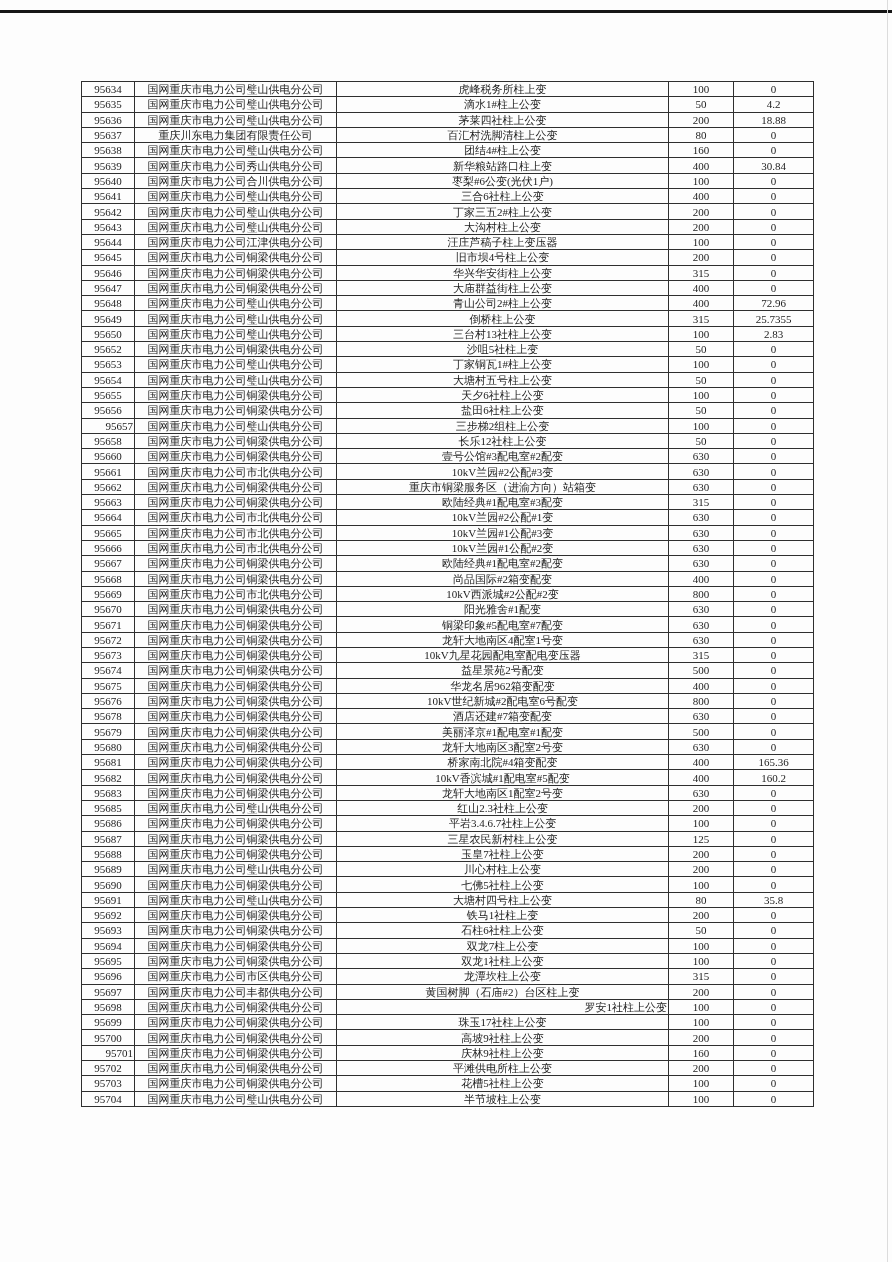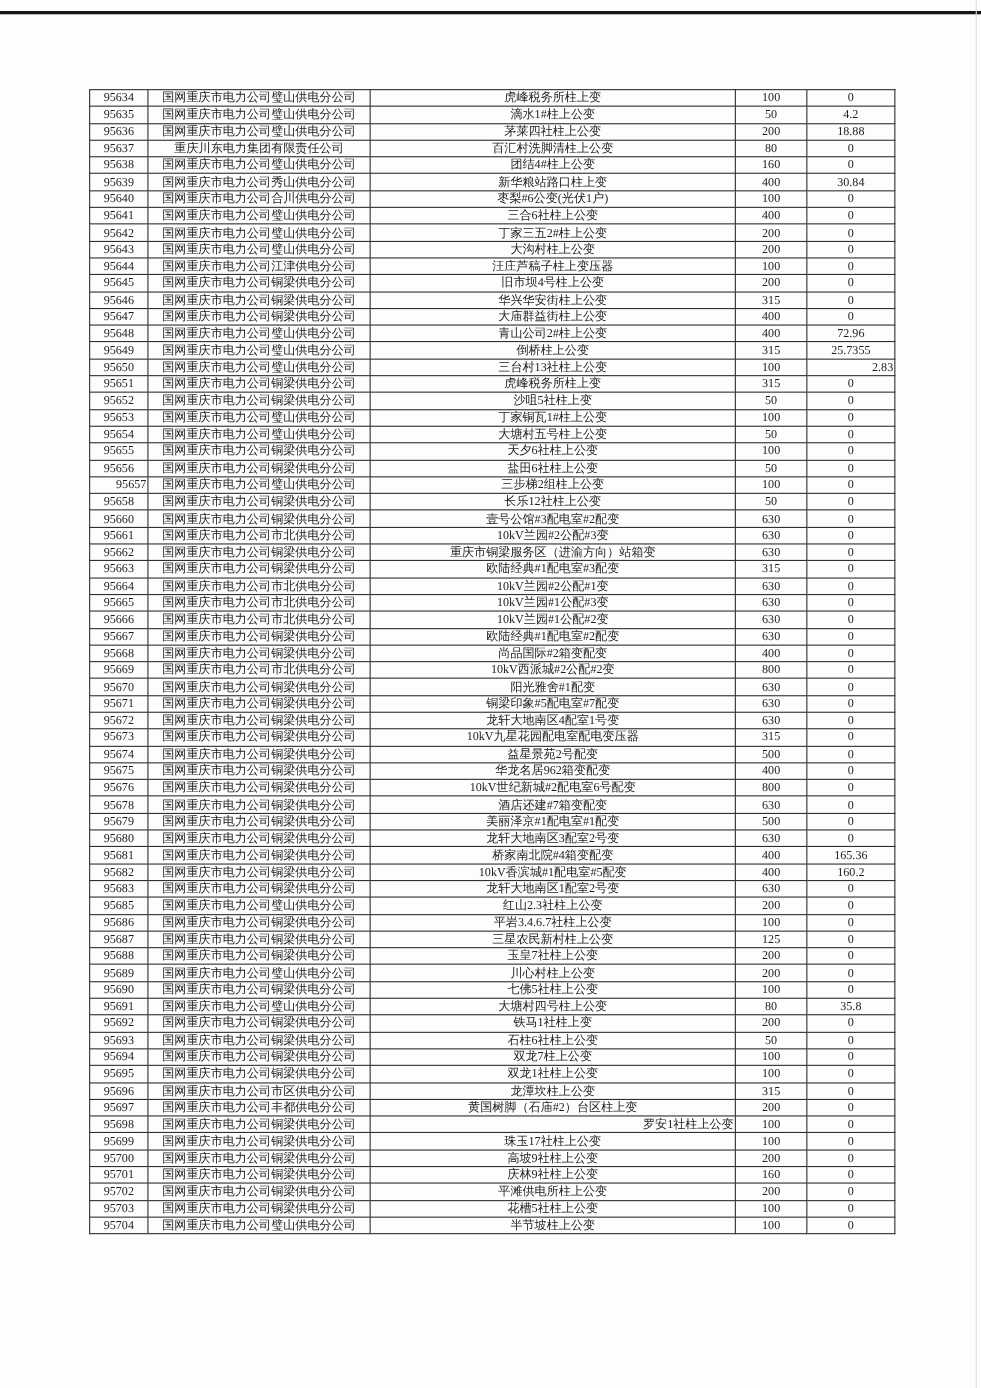--- a/index.html
+++ b/index.html
@@ -182,28 +182,21 @@
           <td style="border-color: rgb(47, 47, 47); color: rgb(28, 28, 28);">国网重庆市电力公司璧山供电分公司</td>
           <td style="border-color: rgb(47, 47, 47); color: rgb(28, 28, 28);">倒桥柱上公变</td>
           <td style="border-color: rgb(47, 47, 47); color: rgb(28, 28, 28);">315</td>
           <td style="border-color: rgb(47, 47, 47); color: rgb(28, 28, 28);">25.7355</td>
         </tr>
         <tr>
           <td style="border-color: rgb(47, 47, 47); color: rgb(28, 28, 28);">95650</td>
           <td style="border-color: rgb(47, 47, 47); color: rgb(28, 28, 28);">国网重庆市电力公司璧山供电分公司</td>
           <td style="border-color: rgb(47, 47, 47); color: rgb(28, 28, 28);">三台村13社柱上公变</td>
           <td style="border-color: rgb(47, 47, 47); color: rgb(28, 28, 28);">100</td>
-          <td style="border-color: rgb(47, 47, 47); color: rgb(28, 28, 28); text-align: right;">2.83</td>
-        </tr>
-        <tr>
-          <td style="border-color: rgb(47, 47, 47); color: rgb(28, 28, 28);">95651</td>
-          <td style="border-color: rgb(47, 47, 47); color: rgb(28, 28, 28);">国网重庆市电力公司铜梁供电分公司</td>
-          <td style="border-color: rgb(47, 47, 47); color: rgb(28, 28, 28);">虎峰税务所柱上变</td>
-          <td style="border-color: rgb(47, 47, 47); color: rgb(28, 28, 28);">315</td>
-          <td style="border-color: rgb(47, 47, 47); color: rgb(28, 28, 28);">0</td>
+          <td style="border-color: rgb(47, 47, 47); color: rgb(28, 28, 28);">2.83</td>
         </tr>
         <tr>
           <td style="border-color: rgb(47, 47, 47); color: rgb(28, 28, 28);">95652</td>
           <td style="border-color: rgb(47, 47, 47); color: rgb(28, 28, 28);">国网重庆市电力公司铜梁供电分公司</td>
           <td style="border-color: rgb(47, 47, 47); color: rgb(28, 28, 28);">沙咀5社柱上变</td>
           <td style="border-color: rgb(47, 47, 47); color: rgb(28, 28, 28);">50</td>
           <td style="border-color: rgb(47, 47, 47); color: rgb(28, 28, 28);">0</td>
         </tr>
         <tr>
           <td style="border-color: rgb(47, 47, 47); color: rgb(28, 28, 28);">95653</td>
@@ -514,21 +507,21 @@
           <td style="border-color: rgb(47, 47, 47); color: rgb(28, 28, 28);">0</td>
         </tr>
         <tr>
           <td style="border-color: rgb(47, 47, 47); color: rgb(28, 28, 28);">95700</td>
           <td style="border-color: rgb(47, 47, 47); color: rgb(28, 28, 28);">国网重庆市电力公司铜梁供电分公司</td>
           <td style="border-color: rgb(47, 47, 47); color: rgb(28, 28, 28);">高坡9社柱上公变</td>
           <td style="border-color: rgb(47, 47, 47); color: rgb(28, 28, 28);">200</td>
           <td style="border-color: rgb(47, 47, 47); color: rgb(28, 28, 28);">0</td>
         </tr>
         <tr>
-          <td style="border-color: rgb(47, 47, 47); color: rgb(28, 28, 28);">95701</td>
+          <td style="border-color: rgb(47, 47, 47); color: rgb(28, 28, 28); text-align: right;">95701</td>
           <td style="border-color: rgb(47, 47, 47); color: rgb(28, 28, 28);">国网重庆市电力公司铜梁供电分公司</td>
           <td style="border-color: rgb(47, 47, 47); color: rgb(28, 28, 28);">庆林9社柱上公变</td>
           <td style="border-color: rgb(47, 47, 47); color: rgb(28, 28, 28);">160</td>
           <td style="border-color: rgb(47, 47, 47); color: rgb(28, 28, 28);">0</td>
         </tr>
         <tr>
           <td style="border-color: rgb(47, 47, 47); color: rgb(28, 28, 28);">95702</td>
           <td style="border-color: rgb(47, 47, 47); color: rgb(28, 28, 28);">国网重庆市电力公司铜梁供电分公司</td>
           <td style="border-color: rgb(47, 47, 47); color: rgb(28, 28, 28);">平滩供电所柱上公变</td>
           <td style="border-color: rgb(47, 47, 47); color: rgb(28, 28, 28);">200</td>

